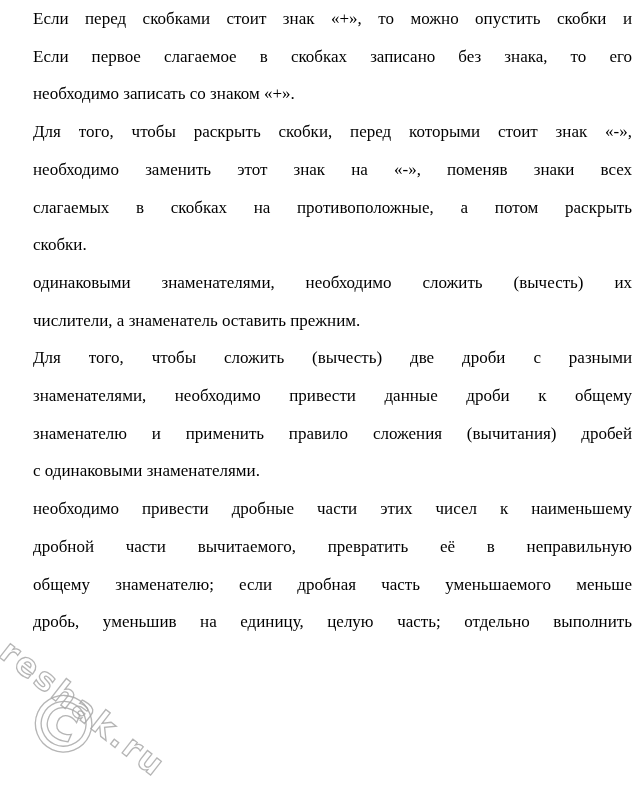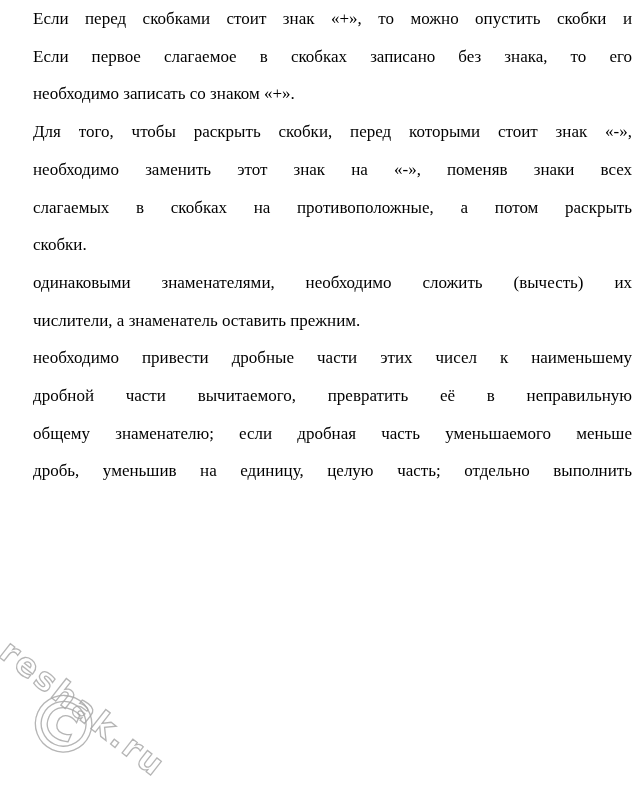--- a/index.html
+++ b/index.html
@@ -84,20 +84,26 @@
     <div class="line">необходимо заменить этот знак на «-», поменяв знаки всех</div>
     <div class="line">слагаемых в скобках на противоположные, а потом раскрыть</div>
     <div class="line last">скобки.</div>
   </div>
 
   <div class="paragraph">
     <div class="line">одинаковыми знаменателями, необходимо сложить (вычесть) их</div>
     <div class="line last">числители, а знаменатель оставить прежним.</div>
   </div>
 
+  <div class="paragraph">
+    <div class="line">Для того, чтобы сложить (вычесть) две дроби с разными</div>
+    <div class="line">знаменателями, необходимо привести данные дроби к общему</div>
+    <div class="line">знаменателю и применить правило сложения (вычитания) дробей</div>
+    <div class="line last">с одинаковыми знаменателями.</div>
+  </div>
 
   <div class="paragraph">
     <div class="line">необходимо привести дробные части этих чисел к наименьшему</div>
     <div class="line">дробной части вычитаемого, превратить её в неправильную</div>
     <div class="line">общему знаменателю; если дробная часть уменьшаемого меньше</div>
     <div class="line">дробь, уменьшив на единицу, целую часть; отдельно выполнить</div>
   </div>
 
   <div class="watermark">
     <span class="wm-site">reshak.ru</span>

